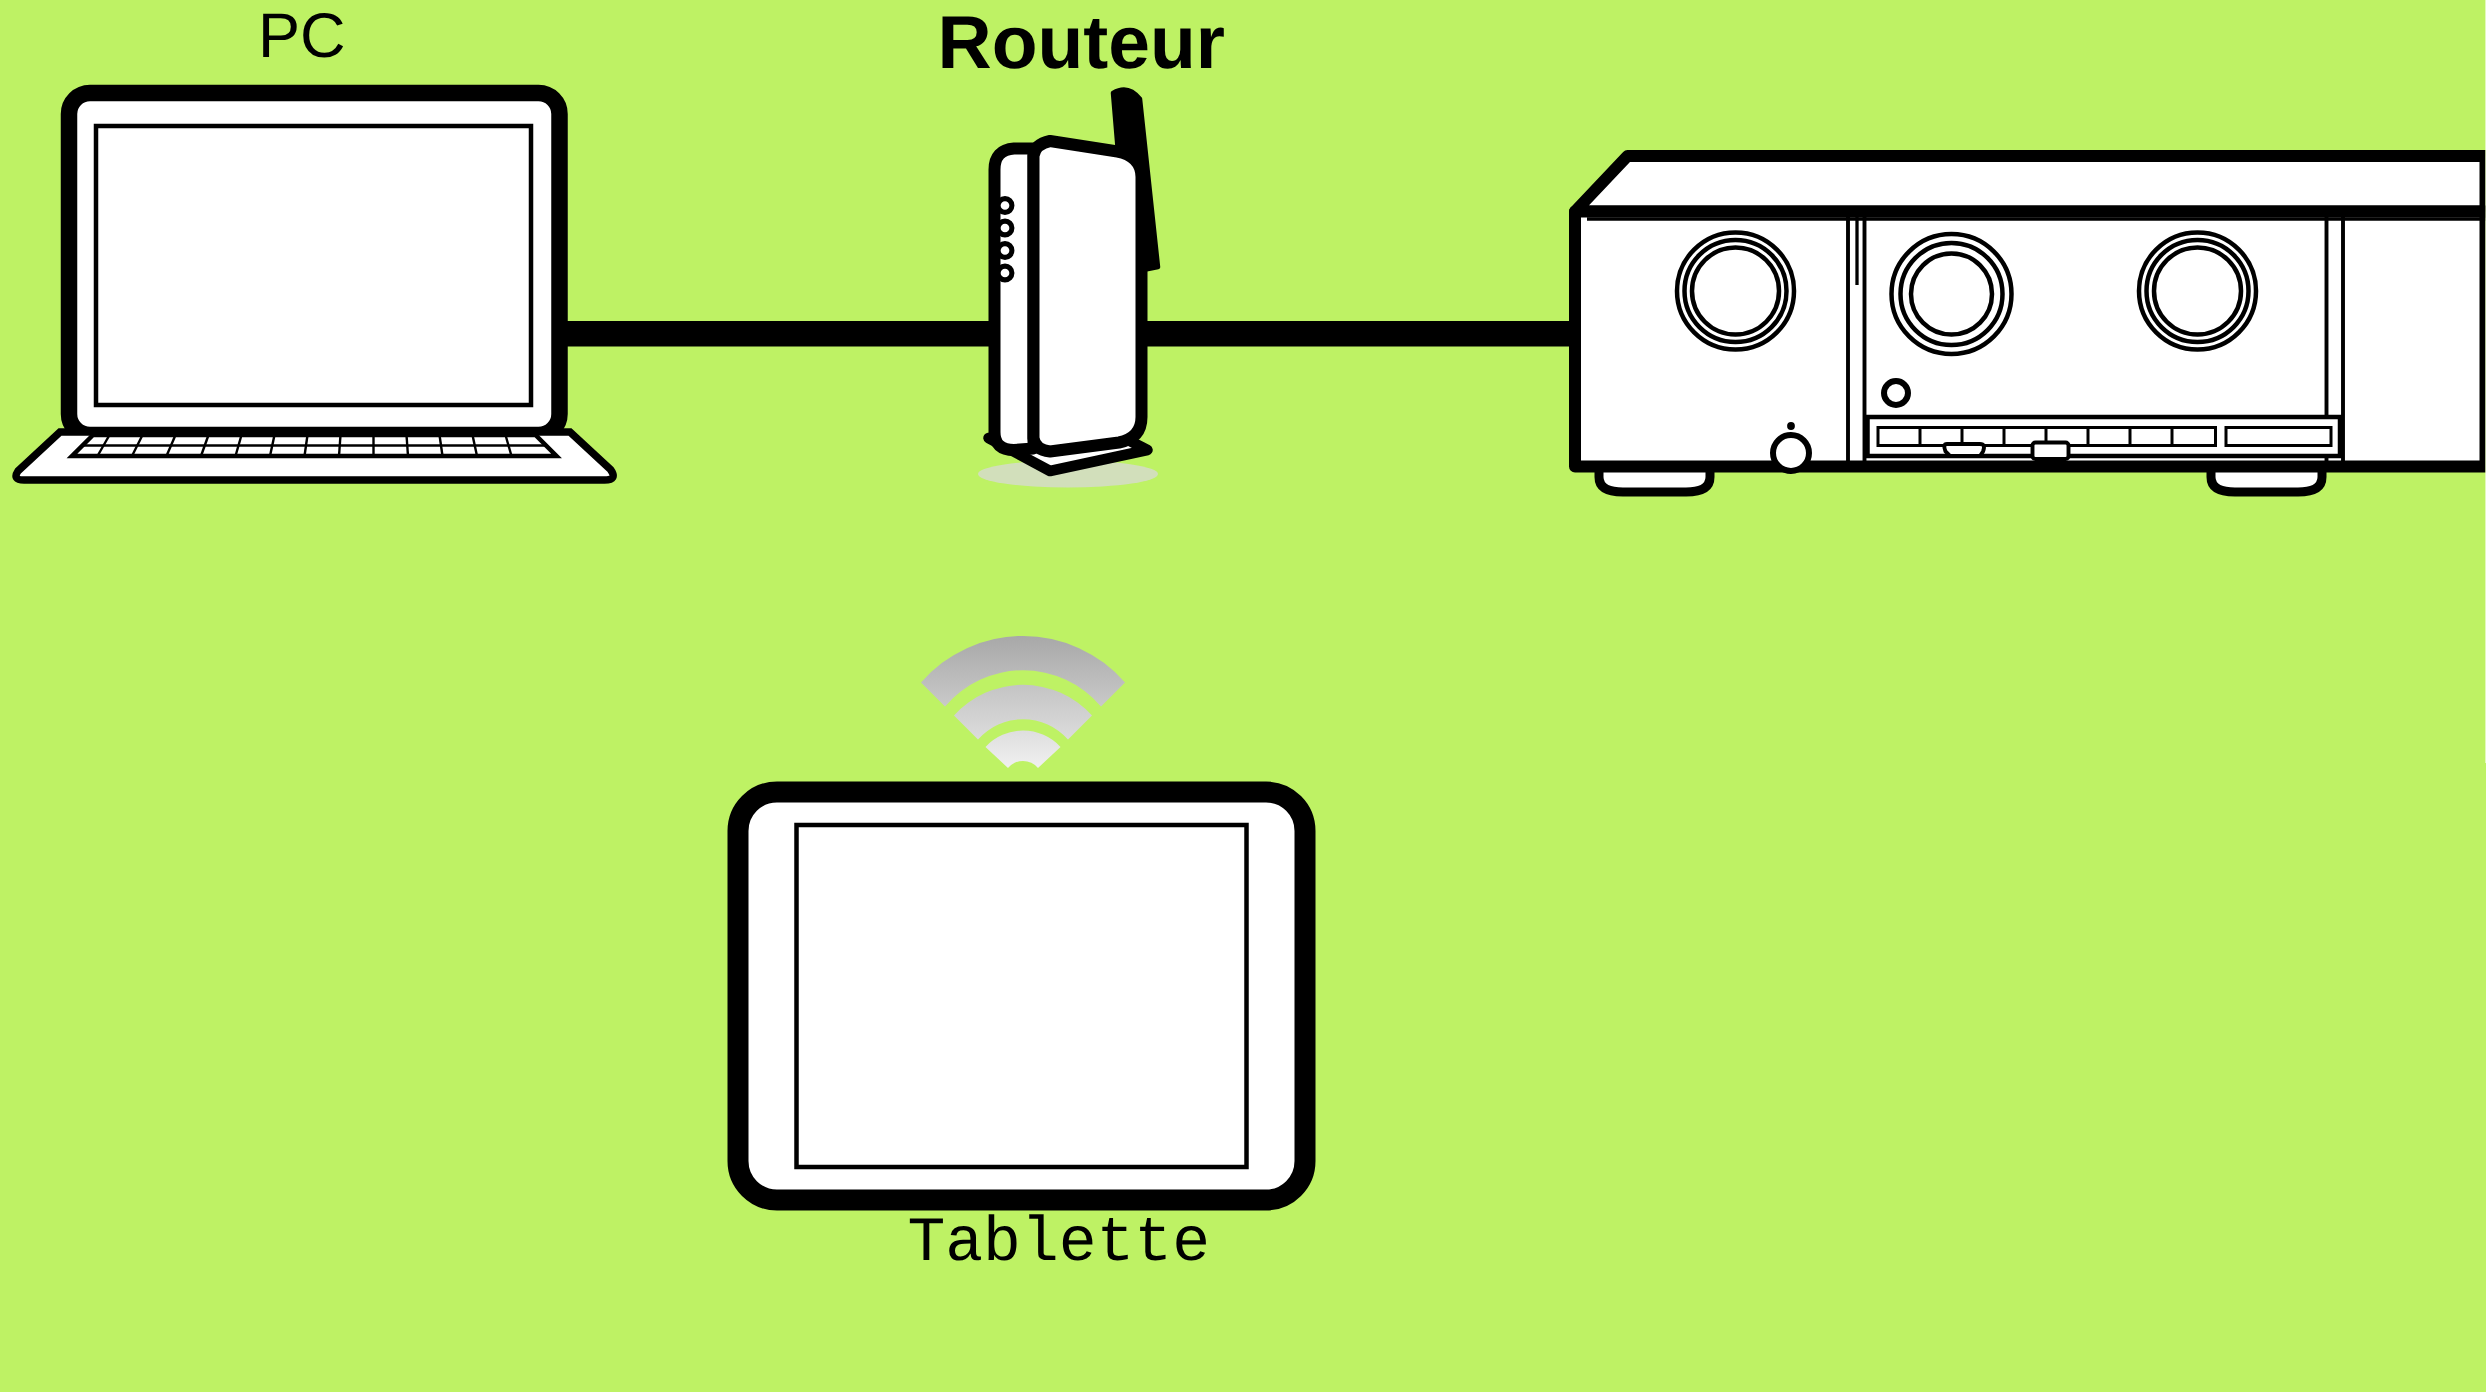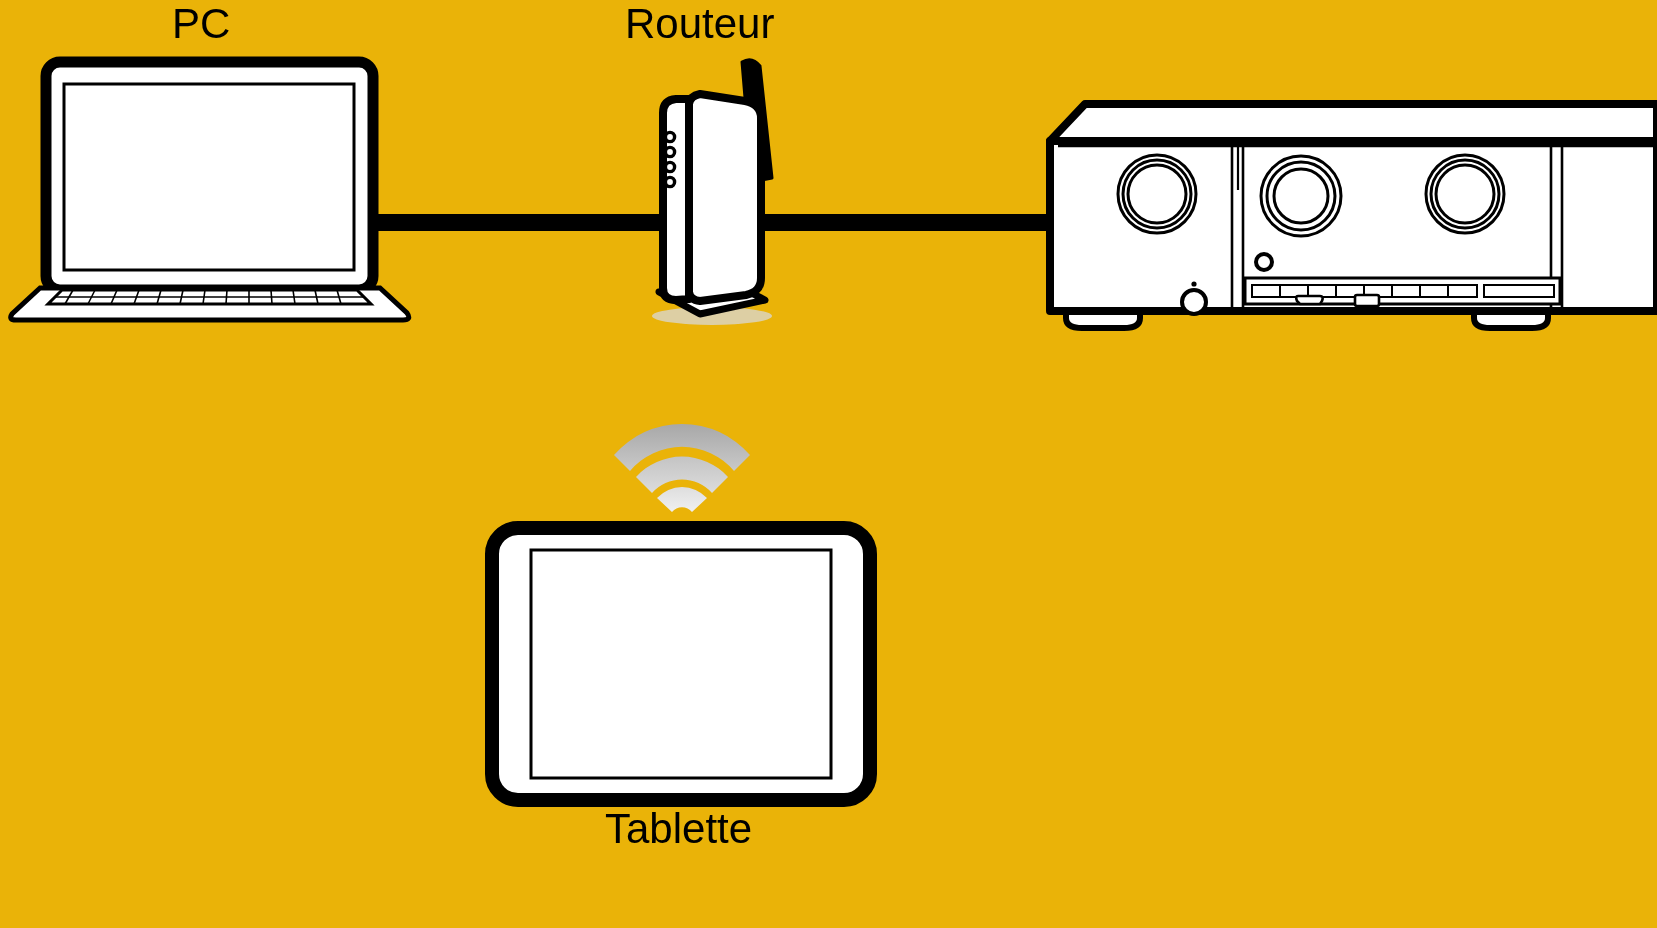--- a/index.html
+++ b/index.html
@@ -7,36 +7,36 @@
     padding: 0;
     background: #ffffff;
   }
   body {
     font-family: "Liberation Sans", sans-serif;
   }
   #diagram-root {
     position: relative;
     width: 1657px;
     height: 928px;
-    background: #eab308;
+    background: #bef264;
     overflow: hidden;
   }
   .device-label {
     position: absolute;
     color: #000000;
     font-family: "Liberation Sans", sans-serif;
     font-weight: 400;
     white-space: nowrap;
     line-height: 1;
     user-select: none;
   }
   #label-pc     { left: 172px; top: 3px;  font-size: 42px; }
-  #label-router { left: 625px; top: 3px;  font-size: 42px; }
+  #label-router { left: 625px; top: 3px;  font-size: 50px; font-weight: bold; }
   #label-device { left: 1180px; top: 47px; font-size: 42px; }
-  #label-tablet { left: 605px; top: 808px; font-size: 42px; }
+  #label-tablet { left: 605px; top: 808px; font-size: 42px; font-family: Liberation Mono, monospace; }
 
   .svg-layer {
     position: absolute;
     left: 0; top: 0;
     width: 1657px;
     height: 928px;
   }
 </style>
 </head>
 <body>

